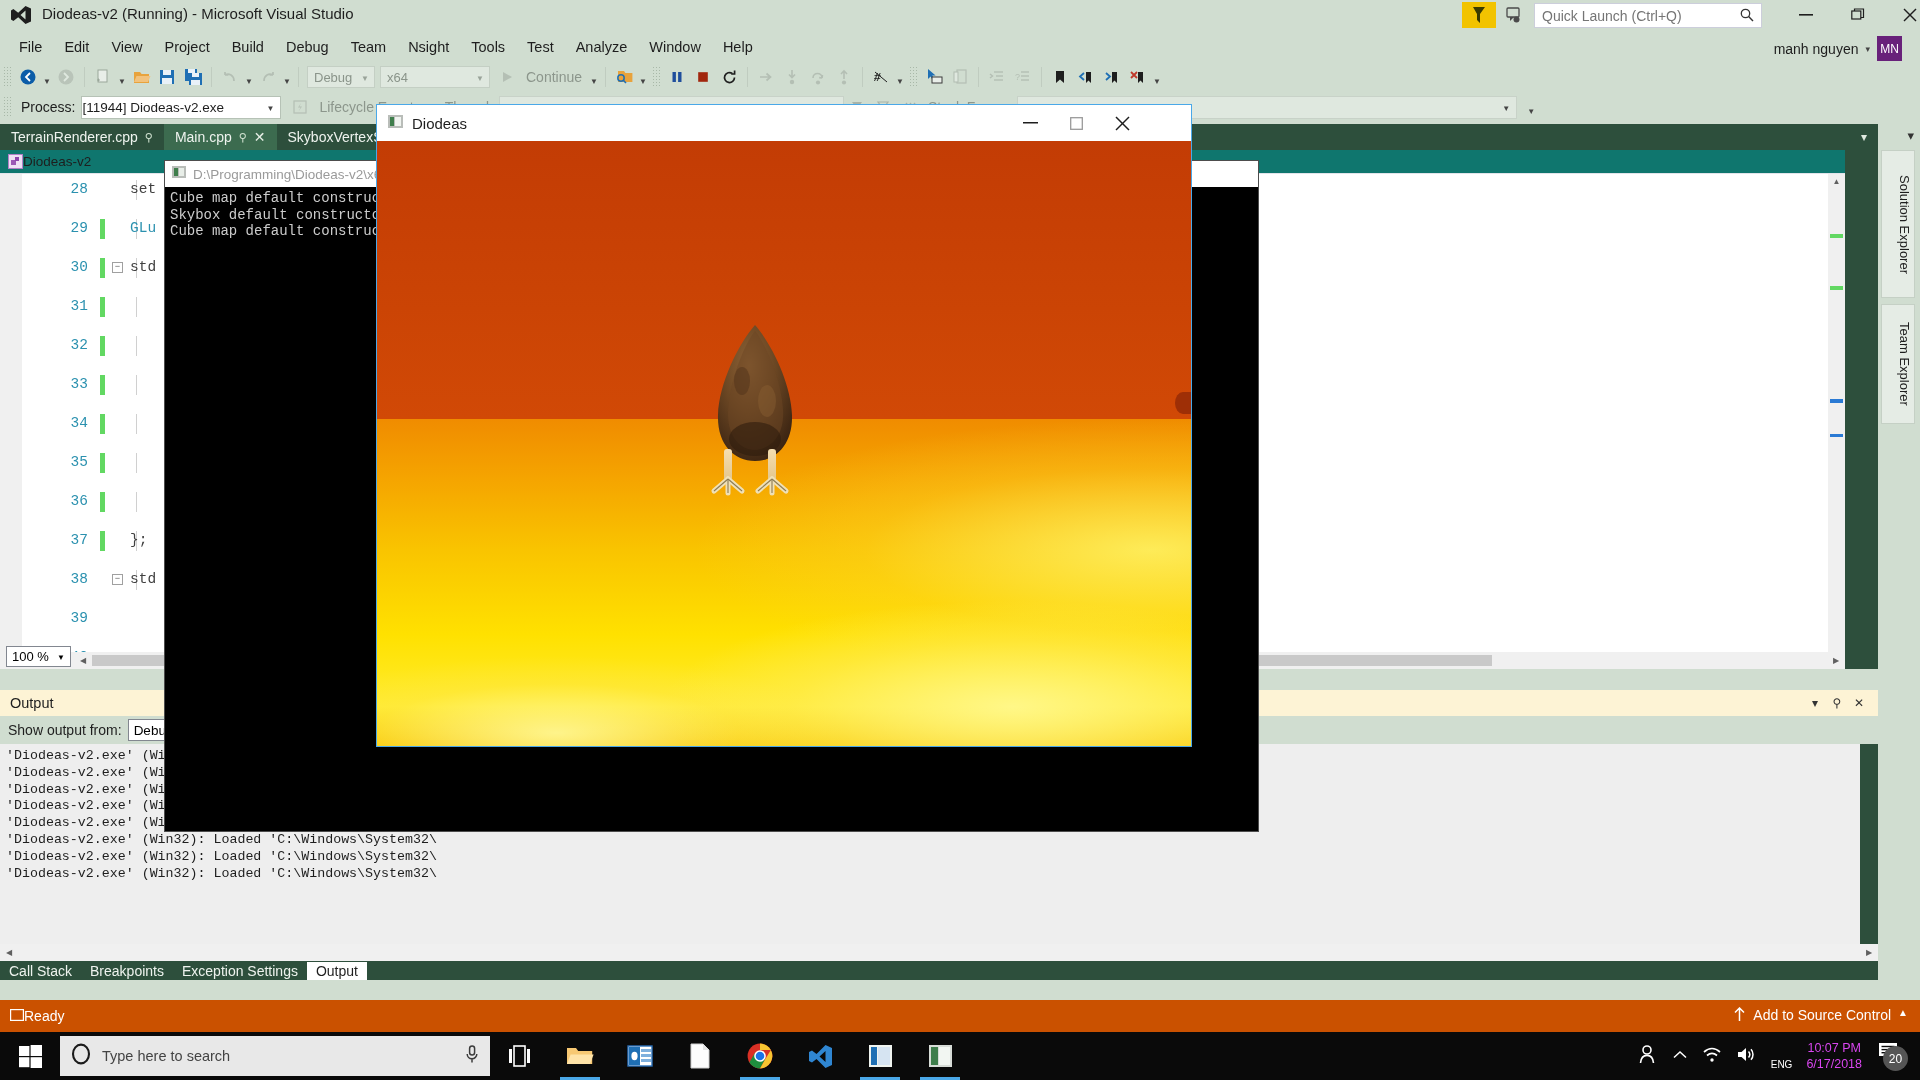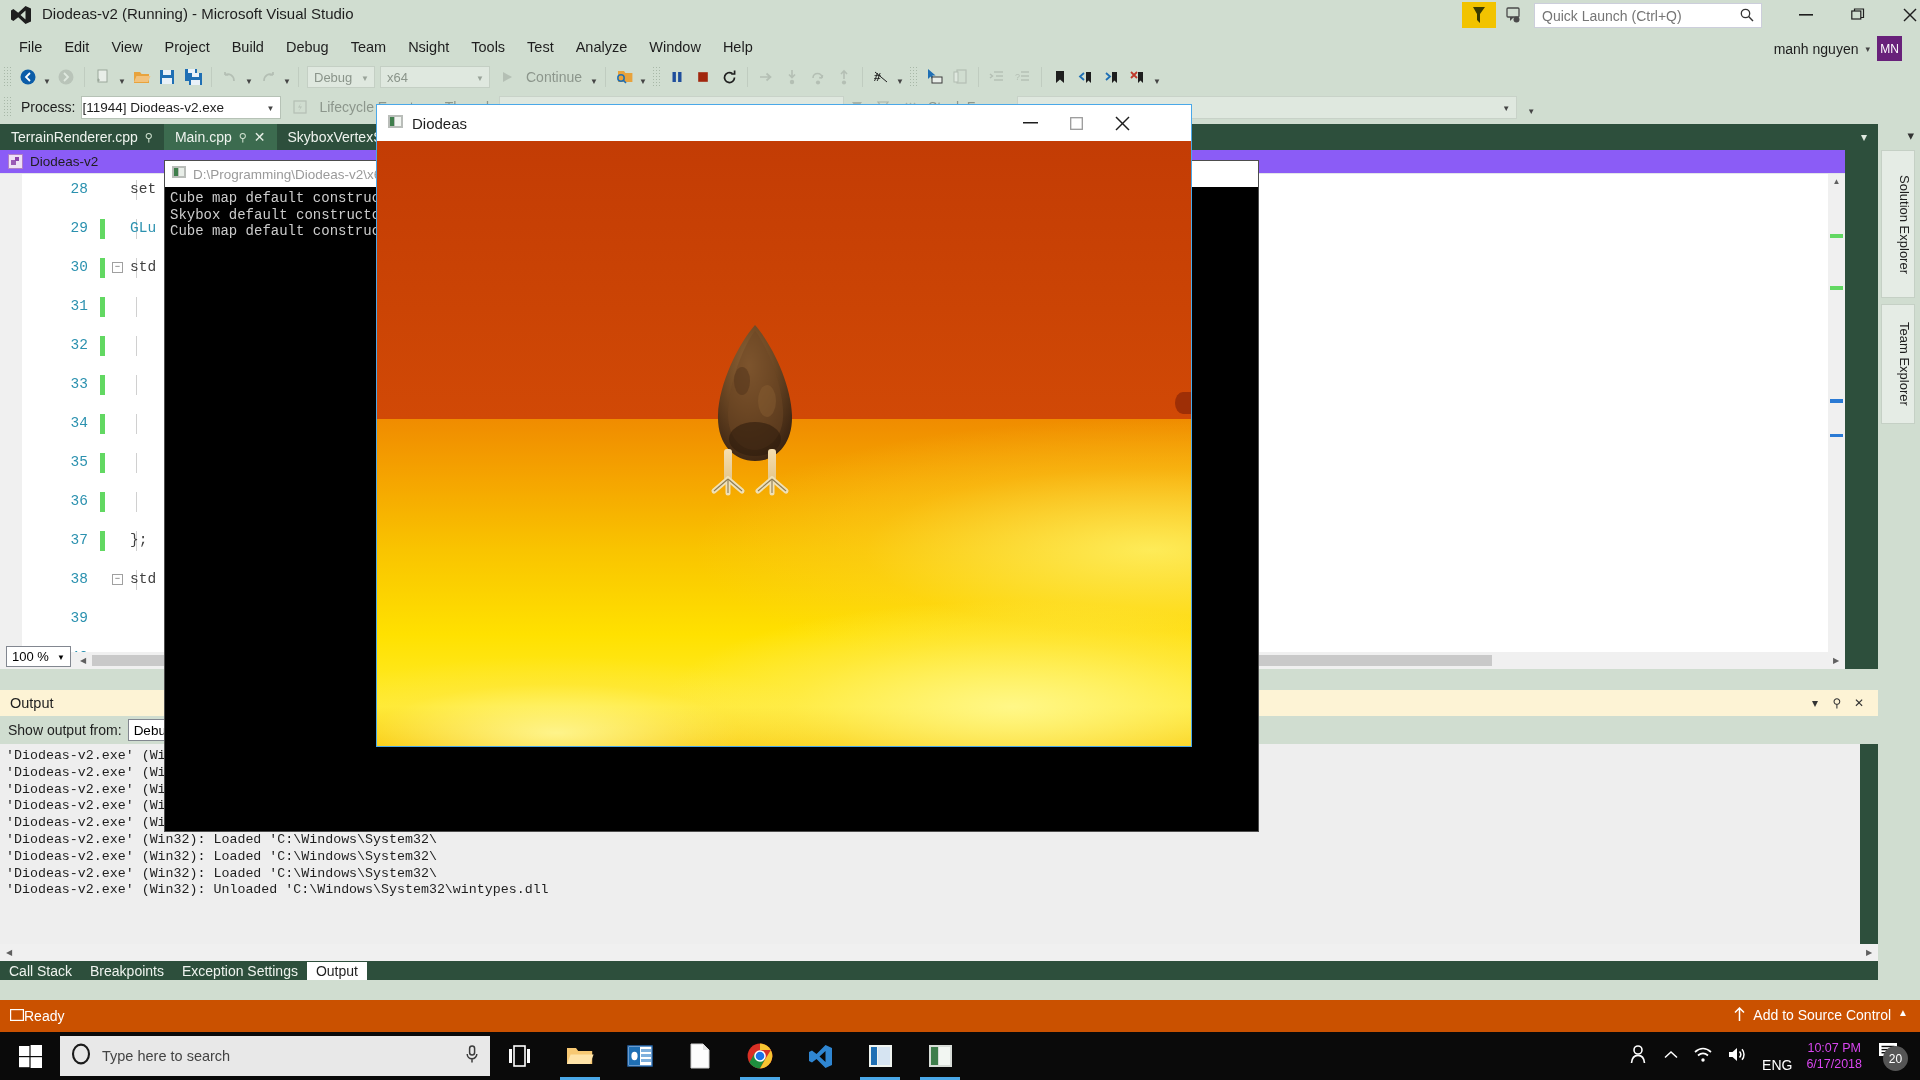--- a/index.html
+++ b/index.html
@@ -59,21 +59,21 @@
   
   .doc-area { position:absolute; left:0; top:124px; width:1878px; height:545px; background:#2d4f3c; }
   .tabstrip { position:absolute; left:0; top:0; height:26px; display:flex; align-items:stretch; }
   .tab { display:flex; align-items:center; gap:7px; padding:0 11px; font-size:14px; color:#eef3ee; background:#2d4f3c; white-space:nowrap; }
   .tab.active { background:#3c6b4f; }
   .tab .pin { font-size:11px; color:#cfe0cf; }
   .tab .x { font-size:14px; color:#e6efe6; }
   .tabstrip-right { position:absolute; right:0; top:0; height:26px; width:28px; display:flex; align-items:center; justify-content:center; color:#dfe9df; font-size:12px;}
 
   .editor { position:absolute; left:0; top:26px; width:1845px; height:519px; background:#fff; }
-  .nav-bar { position:absolute; left:0; top:0; width:100%; height:24px; background:#8b5cf6; border-bottom:1px solid #e2e4ea; display:flex; align-items:center; gap:7px; padding-left:8px;}
+  .nav-bar { position:absolute; left:0; top:0; width:100%; height:24px; background:#0f766e; border-bottom:1px solid #e2e4ea; display:flex; align-items:center; gap:0; padding-left:8px;}
   .nav-bar .navicon { width:15px; height:15px; border:1px solid #b07fc7; background:#efe0f5; display:flex;align-items:center;justify-content:center;}
   .nav-bar span { font-size:13.5px; color:#1e1e1e; }
 
   .code-wrap { position:absolute; left:0; top:24px; width:100%; height:495px; background:#fff; overflow:hidden; font-family:"Liberation Mono", monospace; font-size:14.5px;}
   .code-indicator { position:absolute; left:0; top:0; width:22px; height:100%; background:#f0f0f0; }
   .code-row { position:relative; height:19.5px; line-height:19.5px; }
   .ln { position:absolute; left:30px; width:58px; text-align:right; color:#2b91af; }
   .chg { position:absolute; left:100px; width:5px; height:19.5px; }
   .chg.green { background:#62d862; }
   .fold { position:absolute; left:112px; top:4px; width:11px; height:11px; border:1px solid #a0a0a0; color:#606060; font-size:9px; line-height:9px; text-align:center; background:#fff;}
@@ -636,21 +636,20 @@
       </div>
       <div class="out-body">
         <div class="out-line">'Diodeas-v2.exe' (Win32):</div>
         <div class="out-line">'Diodeas-v2.exe' (Win32):</div>
         <div class="out-line">'Diodeas-v2.exe' (Win32):</div>
         <div class="out-line">'Diodeas-v2.exe' (Win32):</div>
         <div class="out-line">'Diodeas-v2.exe' (Win32): Loaded 'C:\Windows\System32\</div>
         <div class="out-line">'Diodeas-v2.exe' (Win32): Loaded 'C:\Windows\System32\</div>
         <div class="out-line">'Diodeas-v2.exe' (Win32): Loaded 'C:\Windows\System32\</div>
         <div class="out-line">'Diodeas-v2.exe' (Win32): Loaded 'C:\Windows\System32\</div>
-        <div class="out-line">'Diodeas-v2.exe' (Win32): Unloaded 'C:\Windows\System32\wintypes.dll</div>
       </div>
       <div class="out-hscroll">
         <div style="position:absolute;left:2px;top:0;width:14px;height:17px;display:flex;align-items:center;justify-content:center;font-size:8px;color:#606060;">◀</div>
         <div style="position:absolute;right:2px;top:0;width:14px;height:17px;display:flex;align-items:center;justify-content:center;font-size:8px;color:#606060;">▶</div>
       </div>
       <div class="pane-tabs">
         <span class="pane-tab">Call Stack</span>
         <span class="pane-tab">Breakpoints</span>
         <span class="pane-tab">Exception Settings</span>
         <span class="pane-tab active">Output</span>
@@ -869,21 +868,21 @@
             <path d="M5 9.5 C8.4 6.5 11.6 6.5 15 9.5" fill="none" stroke="#fff" stroke-width="1.7"></path>
             <circle cx="10" cy="14" r="1.7" fill="#fff"></circle>
           </svg>
       </span>
       <span>
         <svg width="21" height="17" viewBox="0 0 21 17">
             <path d="M2 6 H5.5 L10 2 V15 L5.5 11 H2 Z" fill="#fff"></path>
             <path d="M12.5 5.5 a4.5 4.5 0 0 1 0 6 M15 3.3 a7.8 7.8 0 0 1 0 10.4" fill="none" stroke="#fff" stroke-width="1.5"></path>
           </svg>
       </span>
-      <span style="font-size:14px;margin-top:17px;">ENG</span>
+      <span style="font-size:10px;margin-top:17px;">ENG</span>
       <span class="clock">
         <span>10:07 PM</span>
         <span>6/17/2018</span>
       </span>
       <span style="position:relative;width:36px;height:36px;display:block;">
         <svg width="22" height="20" viewBox="0 0 22 20" style="position:absolute;left:2px;top:3px;">
             <rect x="1" y="2" width="18" height="13" fill="#fff"></rect>
             <g stroke="#0a0a0a" stroke-width="1.4">
               <line x1="3.5" y1="5.5" x2="16.5" y2="5.5"></line>
               <line x1="3.5" y1="8.6" x2="16.5" y2="8.6"></line>

